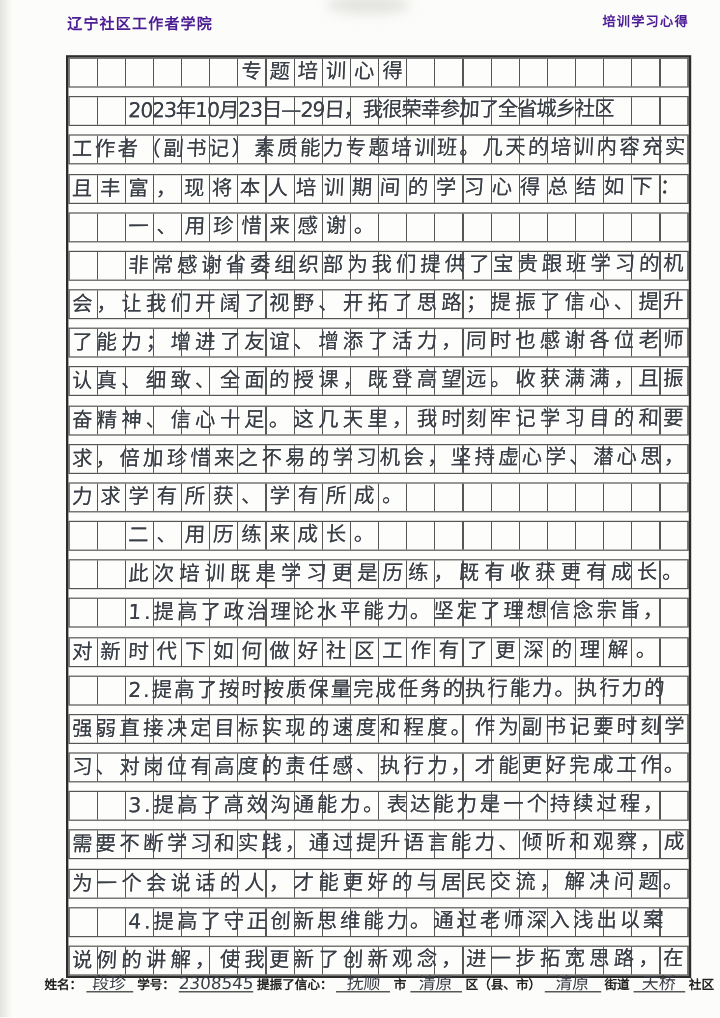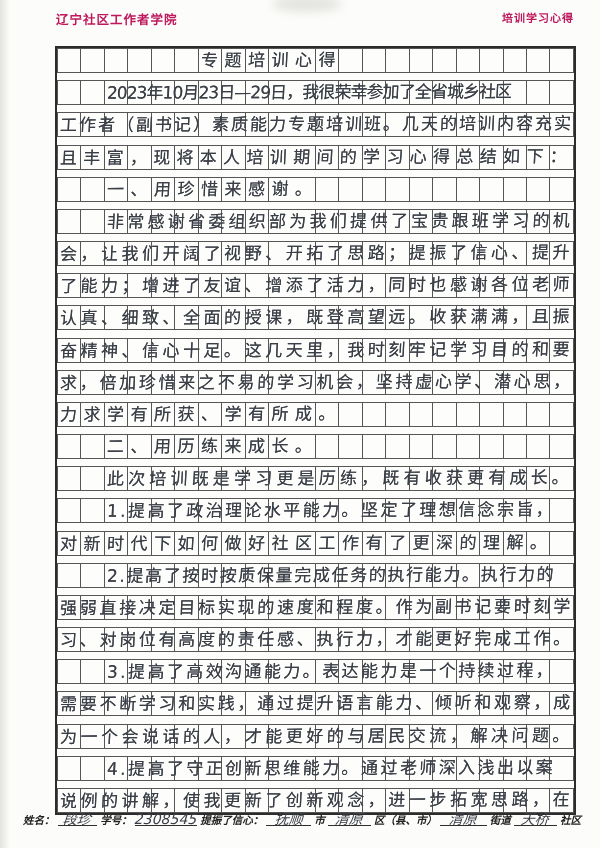--- a/index.html
+++ b/index.html
@@ -13,21 +13,21 @@
     position:absolute;left:0;top:0;width:10px;height:848px;
     background:linear-gradient(to right,#e3e2df,rgba(255,255,255,0));
     pointer-events:none;
   }
   .scan-smudge{
     position:absolute;left:272px;top:-4px;width:70px;height:16px;
     background:#cfcfcb;border-radius:50%;filter:blur(5px);opacity:.55;
     pointer-events:none;
   }
   
-  .hdr{position:absolute;top:9px;color:#be185d;font-weight:bold;letter-spacing:1px;}
+  .hdr{position:absolute;top:9px;color:#4c1d95;font-weight:bold;letter-spacing:1px;}
   .hdr-left{left:56px;font-size:12.5px;}
   .hdr-right{right:26px;font-size:11px;}
   
   .sheet{
     position:absolute;left:55px;top:46px;width:517px;height:765px;
     border:2px solid #2c2c2c;box-sizing:content-box;
     display:flex;flex-direction:column;justify-content:space-between;
     background:#fdfdfb;
   }
   .grid-row{
@@ -37,23 +37,23 @@
       rgba(0,0,0,0) 0,rgba(0,0,0,0) 22.45px,#565656 22.45px,#565656 23.45px);
   }
   .hw{
     position:absolute;top:0;line-height:23px;font-size:17px;
     color:#3a3e46;white-space:nowrap;font-weight:500;
     transform:skewX(-3deg) rotate(-0.2deg);
     text-shadow:0 0 .4px #5a5e66;
   }
   
   .footer{
-    position:absolute;left:22px;top:812px;width:560px;
-    display:flex;align-items:flex-start;
-    font-size:10.5px;color:#222;font-weight:bold;white-space:nowrap;font-style:italic;
+    position:absolute;left:36px;top:812px;width:560px;
+    display:flex;align-items:center;
+    font-size:10.5px;color:#222;font-weight:bold;white-space:nowrap;
   }
   .footer .lbl{padding:0 1px 1px 1px;}
   .blank{
     display:inline-block;border-bottom:1.3px solid #2e2e2e;
     text-align:center;margin:0 2px;
   }
   .blank .hwv{
     display:inline-block;font-size:14px;font-weight:500;color:#3a3e46;
     transform:skewX(-4deg) translateY(1px);line-height:13px;
   }

